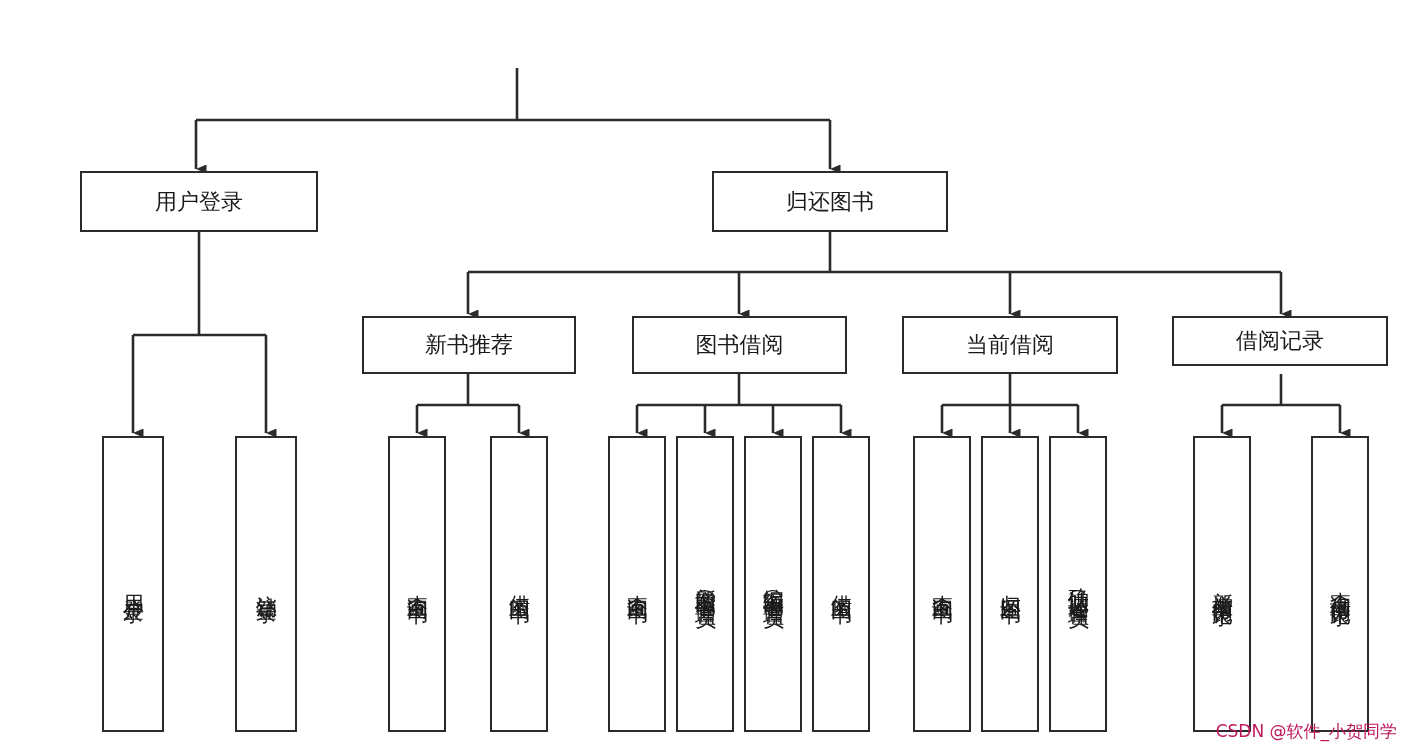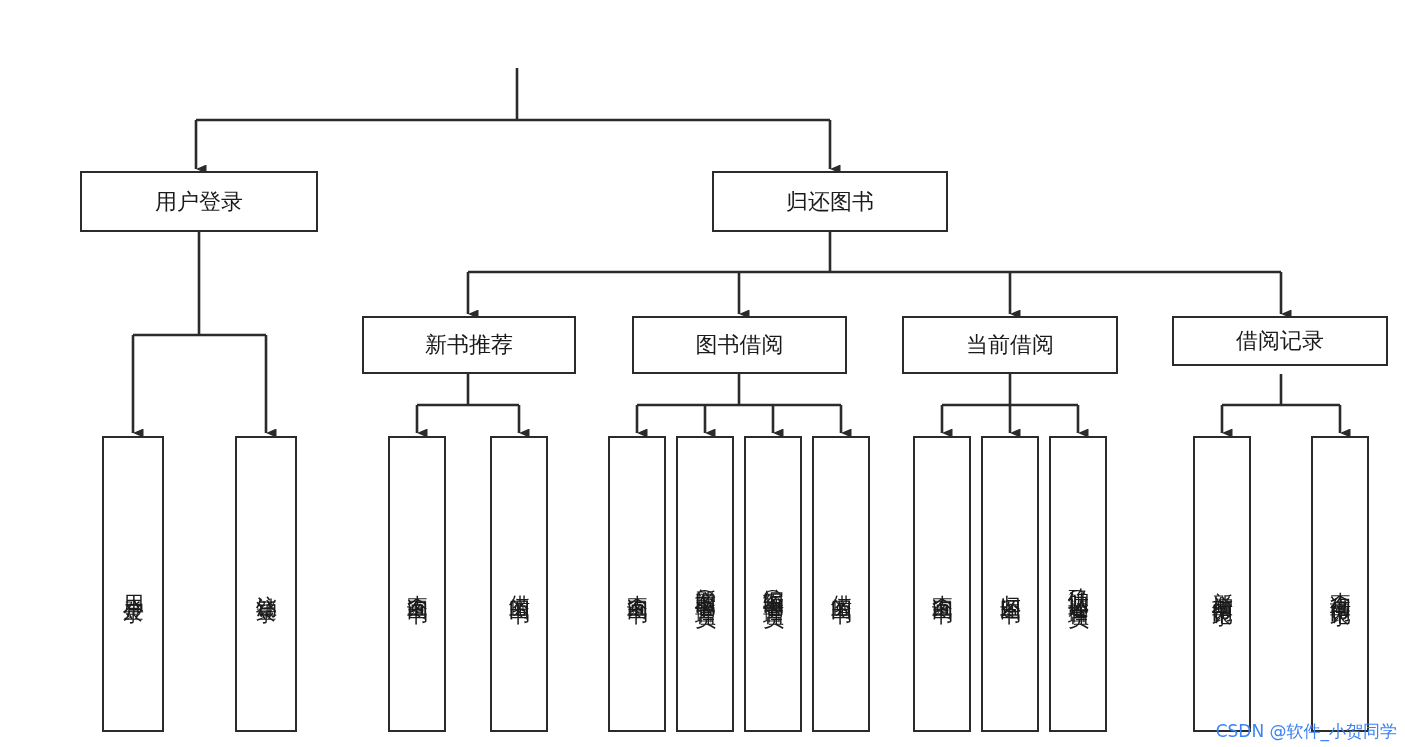--- a/index.html
+++ b/index.html
@@ -43,21 +43,21 @@
     font-size:21px;
     letter-spacing:3px;
     line-height:1;
     white-space:nowrap;
   }
   #watermark{
     position:absolute;
     right:8px;
     bottom:4px;
     font-size:17px;
-    color:#3b82f6;
+    color:#be185d;
     z-index:5;
     white-space:nowrap;
     pointer-events:none;
   }
 </style>
 </head>
 <body>
 
 <div id="page">
 

